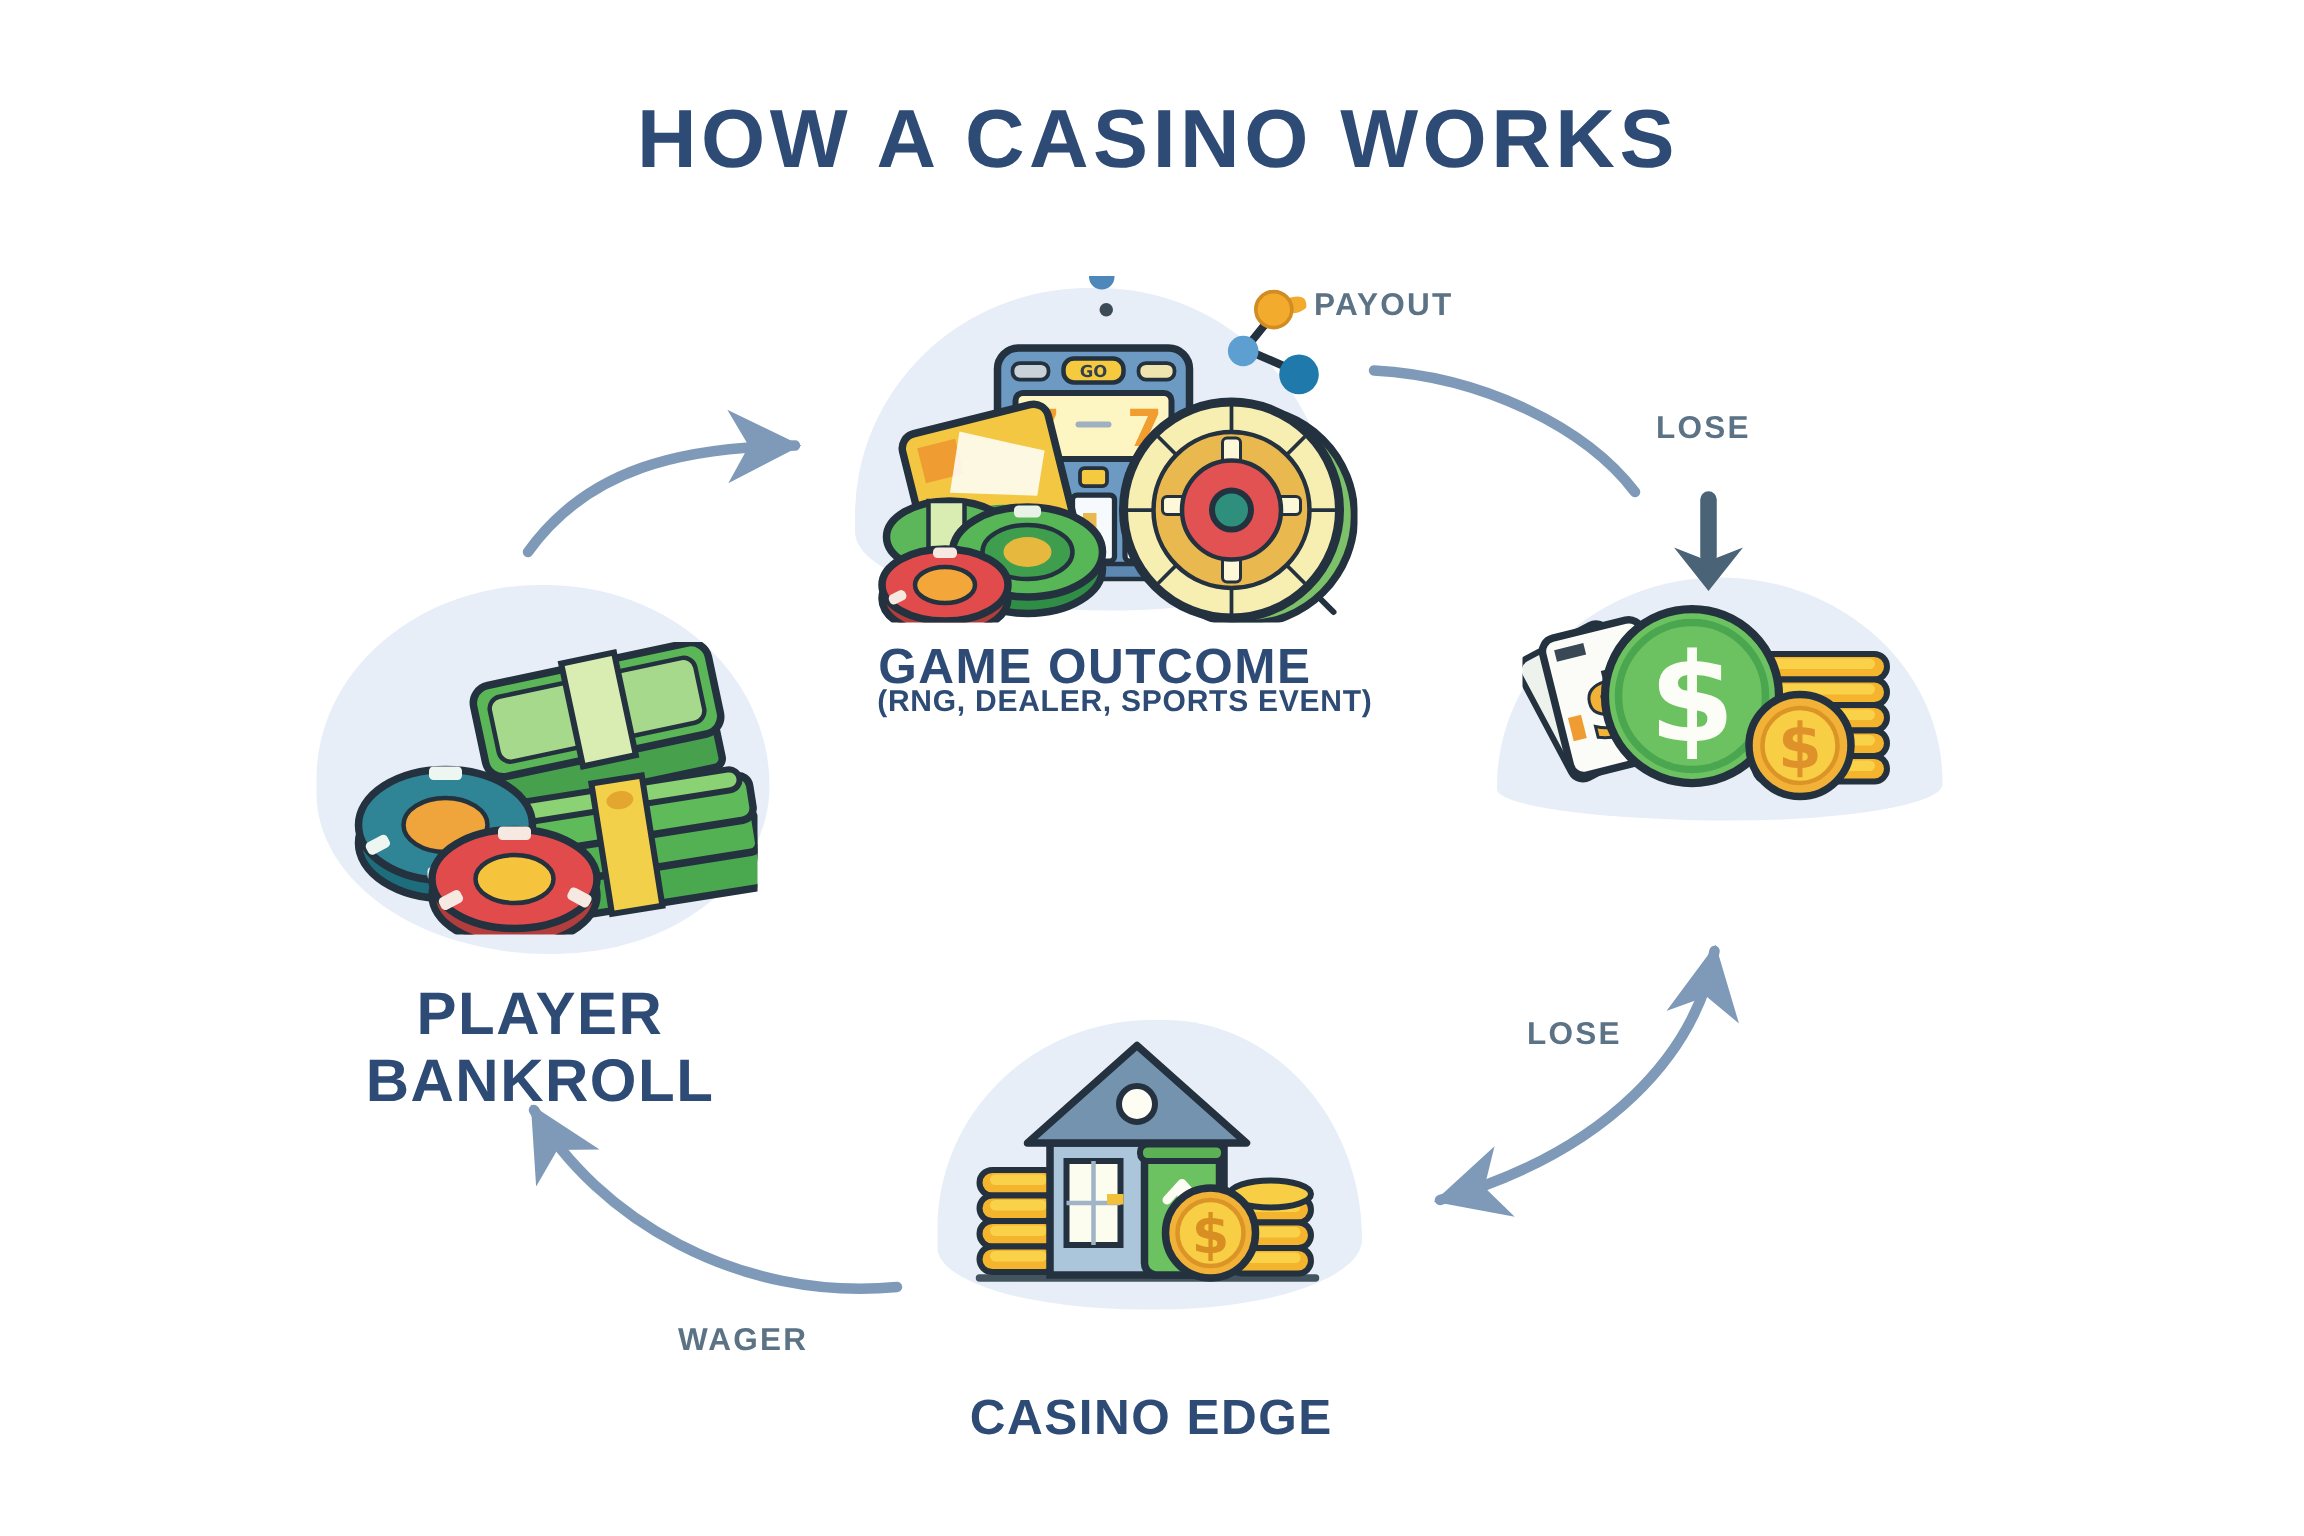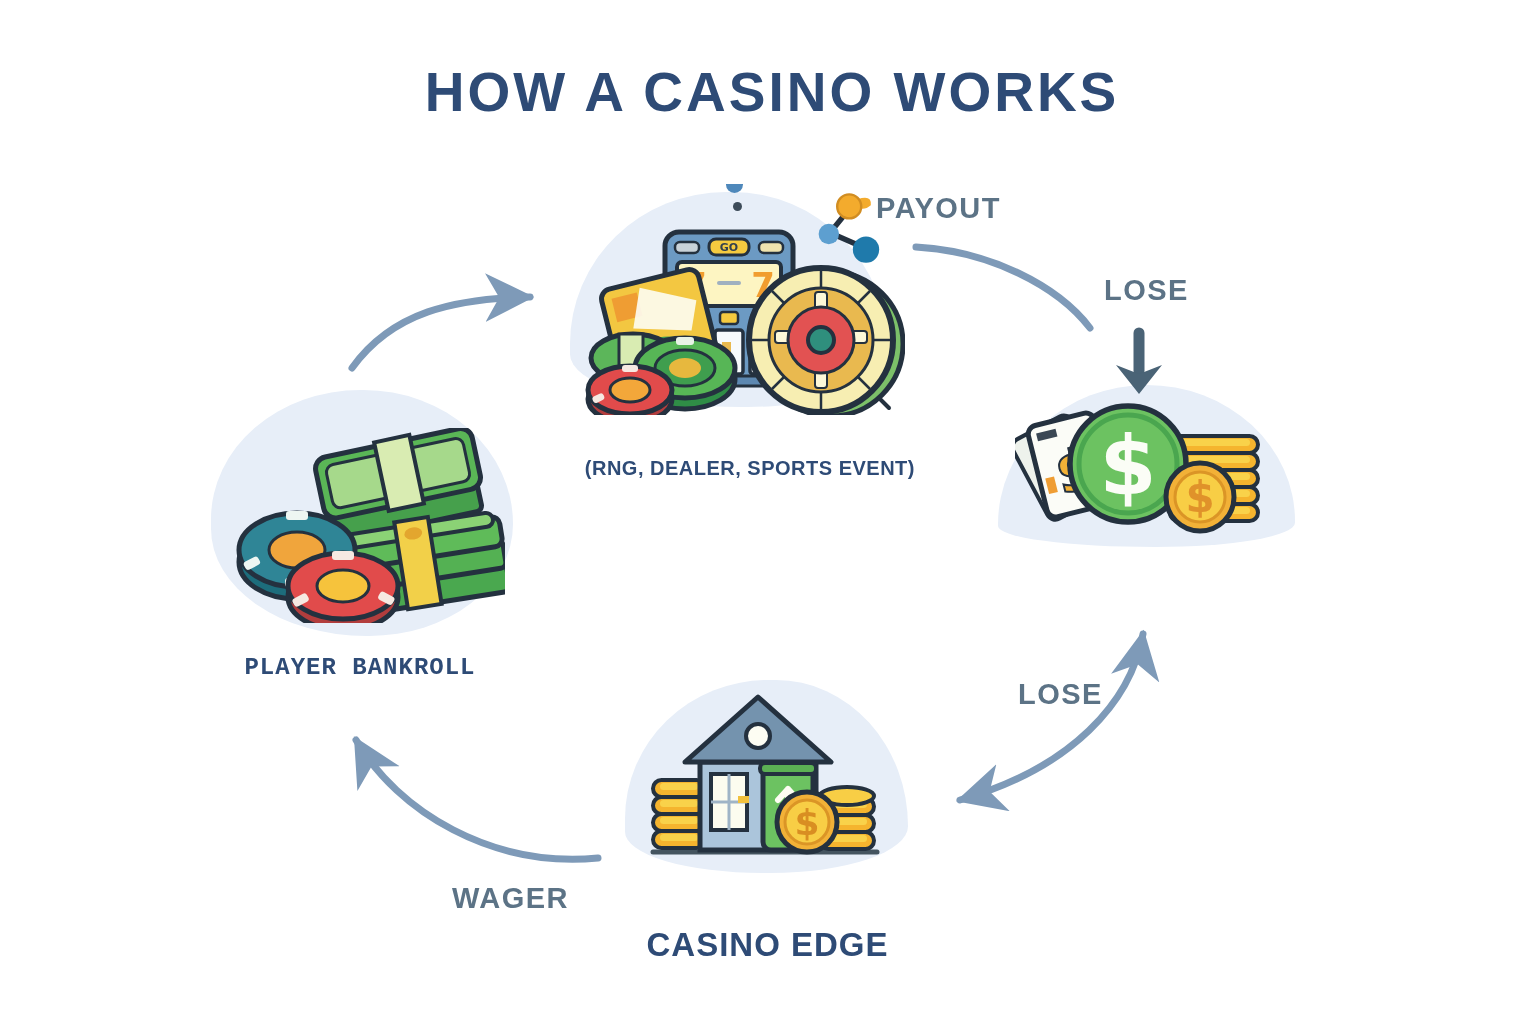--- a/index.html
+++ b/index.html
@@ -24,21 +24,21 @@
   .illus { position:absolute; }
   .node-label {
     position:absolute; text-align:center; font-weight:800;
     color:var(--title,#2e4b76); letter-spacing:1px; font-size:33px;
   }
   .sub-label {
     position:absolute; text-align:right; font-weight:700;
     color:var(--title,#2e4b76); letter-spacing:0.5px; font-size:20px;
   }
   .flow-label {
-    position:absolute; font-weight:600; font-size:29px; letter-spacing:1.5px;
+    position:absolute; font-weight:600; font-size:21px; letter-spacing:1.5px;
     color:var(--flow-label,#5c7386);
   }
   .arrows { position:absolute; left:0; top:0; width:1536px; height:1024px; pointer-events:none; }
   .arrow-stroke { stroke:var(--arrow,#7e9ab8); fill:none; stroke-linecap:round; }
   .head { fill:var(--arrow,#7e9ab8); }
   .dark-fill { fill:var(--arrow-dark,#4a6376); }
   .dark-stroke { stroke:var(--arrow-dark,#4a6376); fill:none; stroke-linecap:round; }
   .dot-dark { position:absolute; left:733px; top:202px; width:9px; height:9px;
               border-radius:50%; background:#3d4b59; }
   .dot-notch { position:absolute; left:726px; top:184px; width:17px; height:9px;
@@ -259,21 +259,22 @@
       <rect x="182" y="143" width="40" height="7" rx="3.5" fill="#f9d24a"></rect>
       <ellipse cx="202" cy="104" rx="27" ry="9" fill="#f8ce45" stroke="#24313f" stroke-width="4"></ellipse>
     </g>
     <g>
       <circle cx="162" cy="130" r="30" fill="#f2b137" stroke="#24313f" stroke-width="5"></circle>
       <circle cx="162" cy="130" r="22" fill="#f8ce45" stroke="#db9526" stroke-width="3"></circle>
       <text x="162" y="143" text-anchor="middle" font-size="36" font-weight="bold" fill="#d98e22">$</text>
     </g>
   </svg>
 
-  <div class="node-label" style="left:200px; top:654px; width:320px; font-size:24px;font-family:Liberation Mono, monospace;">PLAYER BANKROLL</div>
+  <div class="node-label" style="left:200px; top:654px; width:320px; font-size:40px;">PLAYER BANKROLL</div>
+  <div class="node-label" style="left:565px; top:425px; width:330px;">GAME OUTCOME</div>
   <div class="sub-label" style="left:545px; top:457px; width:370px;">(RNG, DEALER, SPORTS EVENT)</div>
   <div class="node-label" style="left:620px; top:882px; width:295px;margin-top:44px;">CASINO EDGE</div>
 
   <div class="flow-label" style="left:876px; top:192px;">PAYOUT</div>
   <div class="flow-label" style="left:1104px; top:274px;">LOSE</div>
   <div class="flow-label" style="left:1018px; top:678px;">LOSE</div>
   <div class="flow-label" style="left:452px; top:882px;">WAGER</div>
 
 </div>
 

